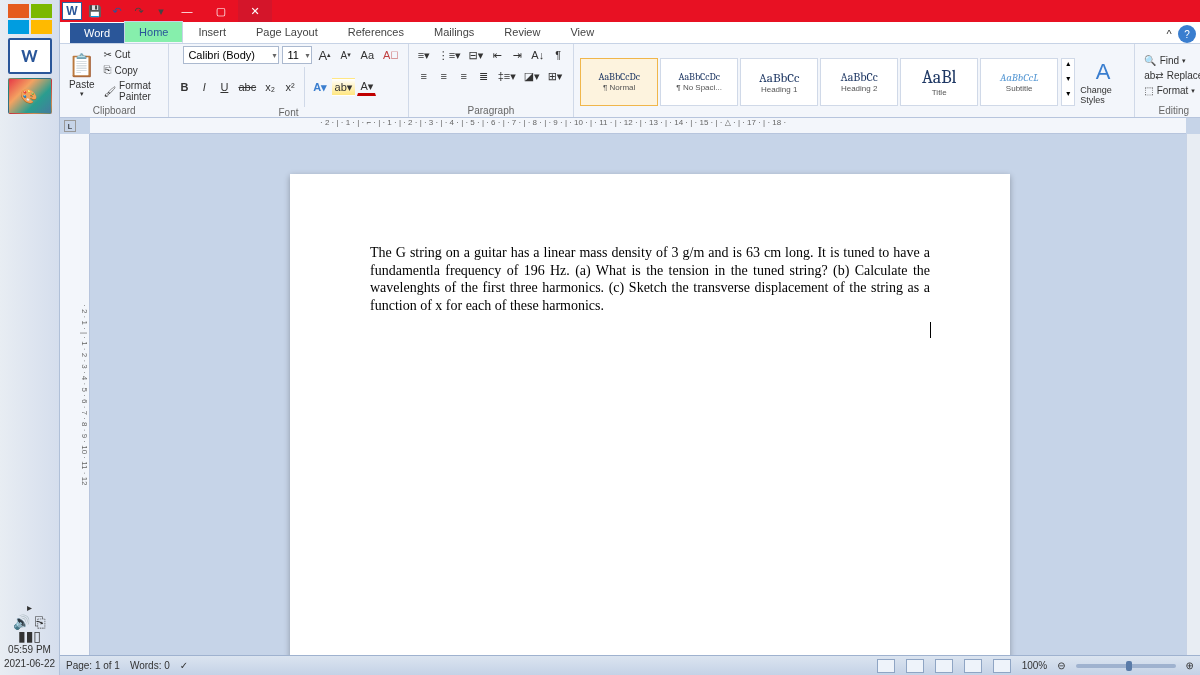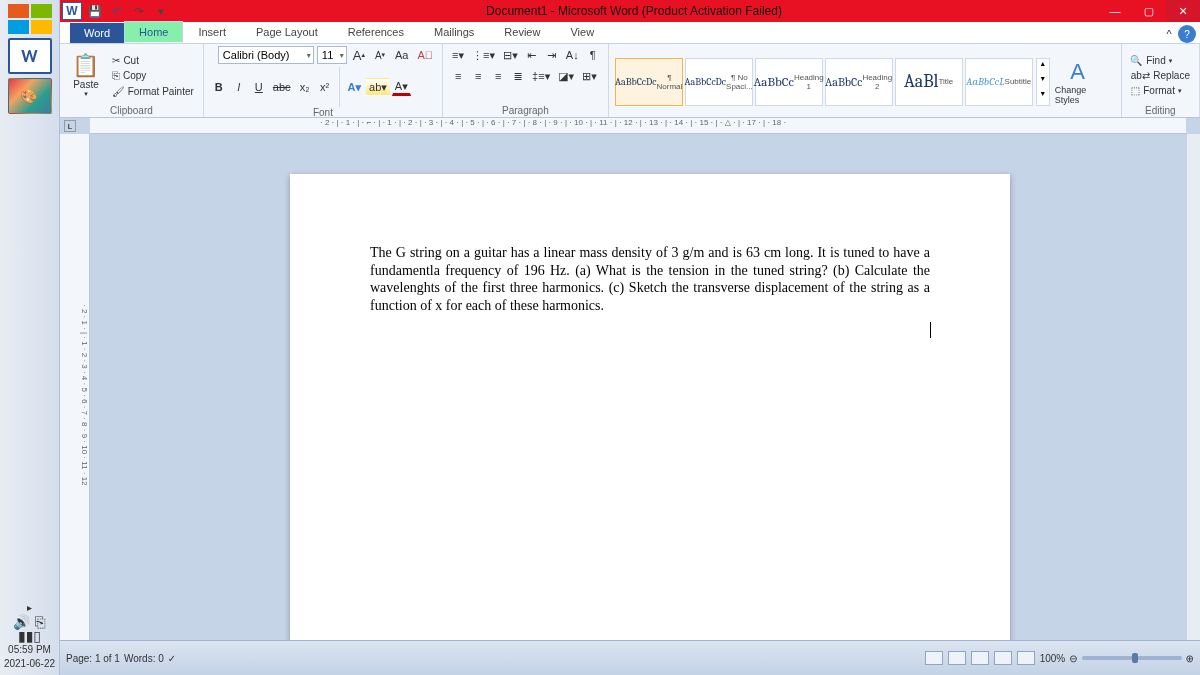--- a/index.html
+++ b/index.html
@@ -44,37 +44,37 @@
 .big-btn { display:flex; flex-direction:column; align-items:center; justify-content:center; width:40px; padding:2px; font-size:10px; color:#333; }
 .big-btn .ic { font-size:22px; }
 .mini-row { display:flex; flex-direction:column; gap:2px; font-size:10px; color:#333; }
 .mini-row div { display:flex; align-items:center; gap:3px; padding:1px 3px; }
 .rb-btn { min-width:18px; height:18px; border:1px solid transparent; display:inline-flex; align-items:center; justify-content:center; padding:0 2px; font-size:11px; color:#333; }
 .rb-sep { width:1px; height:40px; background:#d0d9e8; margin:0 3px; }
 .font-combo { height:18px; border:1px solid #abb9cf; background:#fff; padding:0 14px 0 4px; font-size:11px; display:flex; align-items:center; position:relative; }
 .font-combo::after { content:"▾"; position:absolute; right:2px; font-size:8px; color:#666; }
 
 .style-gal { display:flex; gap:2px; }
-.style-item { width:68px; height:48px; border:1px solid #d0d9e8; background:#fff; display:flex; flex-direction:row; align-items:center; justify-content:center; font-size:8px; color:#555; padding:1px; text-align:center; }
+.style-item { width:78px; height:48px; border:1px solid #d0d9e8; background:#fff; display:flex; flex-direction:column; align-items:center; justify-content:center; font-size:8px; color:#555; padding:1px; text-align:center; }
 .style-item.sel { border:1px solid #f0b64b; background:#fdf3de; }
 .style-item .sample { font-family: Cambria, serif; color:#1f3864; }
 
 
 .docarea { position: absolute; left: 60px; top: 118px; right: 0; bottom: 20px; background: #c6d4e8; }
 .hruler { position:absolute; left: 30px; right: 14px; top: 0; height: 16px; background: #f3f6fb; border-bottom:1px solid #b7c5dd; font-size:8px; color:#666; overflow:hidden; white-space:nowrap; padding-left: 230px; }
 .vruler { position:absolute; left:0; top:16px; width:30px; bottom:0; background:#f3f6fb; border-right:1px solid #b7c5dd; font-size:8px; color:#666; writing-mode: vertical-rl; text-align:center; overflow:hidden; }
 .scrollpane { position:absolute; left:30px; top:16px; right:14px; bottom:0; overflow:hidden; background:#c6d4e8; }
 .page { position:absolute; left:200px; top:40px; width:720px; height:960px; background:#fff; box-shadow: 0 2px 6px rgba(0,0,0,0.3); padding: 70px 80px; }
 .page h4 { font-family: "Times New Roman", serif; font-size: 14px; font-weight: bold; margin-bottom: 2px; }
 .page p { font-family: "Times New Roman", serif; font-size: 14px; text-align: justify; line-height: 1.25; }
 .cursor { position:absolute; left: 840px; top: 188px; width:1px; height:16px; background:#000; }
 .vscroll { position:absolute; right:0; top:16px; width:14px; bottom:0; background:#e8edf3; border-left:1px solid #c7d3e6; }
 
 
-.statusbar { position:absolute; left:60px; bottom:0; right:0; height:35px; background: linear-gradient(#dbe4f0,#c4d2e6); border-top:1px solid #9fb2cf; display:flex; align-items:center; font-size:10px; color:#333; padding:0 6px; gap:4px; }
+.statusbar { position:absolute; left:60px; bottom:0; right:0; height:20px; background: linear-gradient(#dbe4f0,#c4d2e6); border-top:1px solid #9fb2cf; display:flex; align-items:center; font-size:10px; color:#333; padding:0 6px; gap:10px; }
 .statusbar .spacer2 { flex:1; }
 .view-btn { width:18px; height:14px; border:1px solid #8fa5c4; background:#eef3fa; margin-right:1px; display:inline-block; }
 .zoom-slider { width:100px; height:4px; background:#9fb2cf; position:relative; border-radius:2px; }
 .zoom-slider::after { content:""; position:absolute; left:50%; top:-3px; width:6px; height:10px; background:#5a7ba8; border-radius:2px; }
 </style>
 </head>
 <body>
 
 <div class="win-taskbar">
   <div class="win-logo">
@@ -96,21 +96,20 @@
 </div>
 
 <div class="titlebar">
   <div class="qat">
     <div class="qat-box">W</div>
     <div class="qat-btn">💾</div>
     <div class="qat-btn" style="color:#2a5699">↶</div>
     <div class="qat-btn">↷</div>
     <div class="qat-btn">▾</div>
   </div>
-  <div class="title">Document1 - Microsoft Word (Product Activation Failed)</div>
   <div class="winbtns">
     <div class="winbtn">—</div>
     <div class="winbtn">▢</div>
     <div class="winbtn close">✕</div>
   </div>
 </div>
 
 <div class="ribbontabs">
   <div class="filetab">Word</div>
   <div class="rtab active">Home</div>

